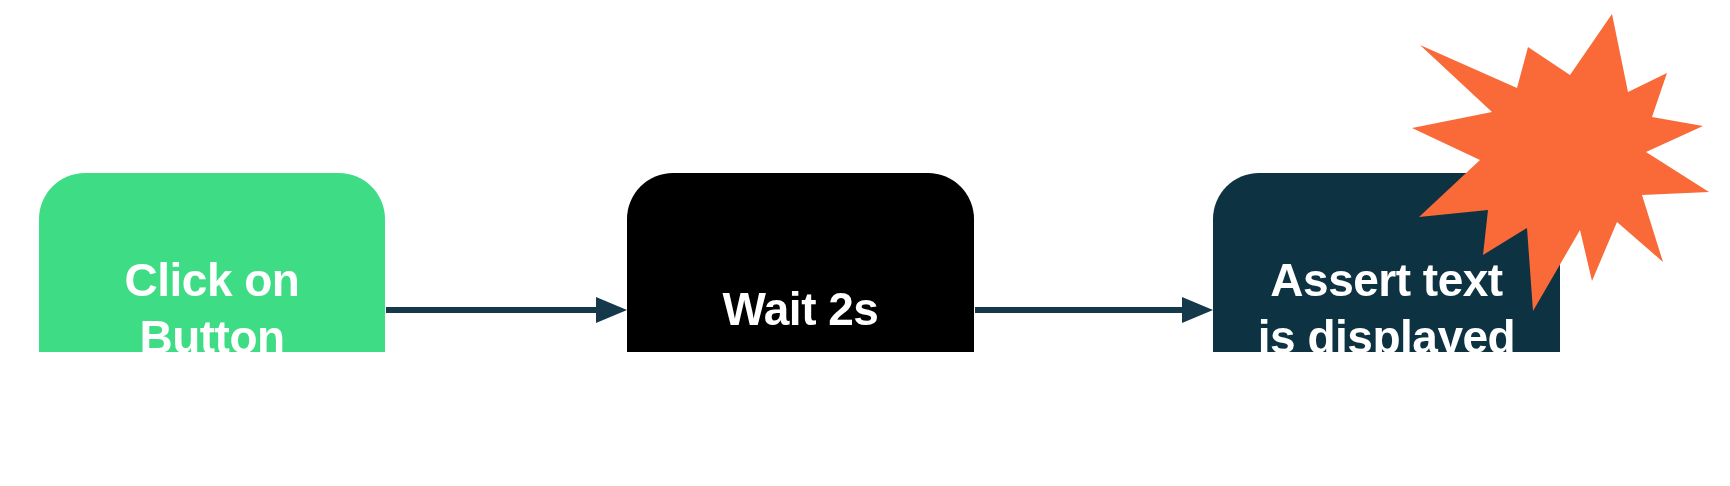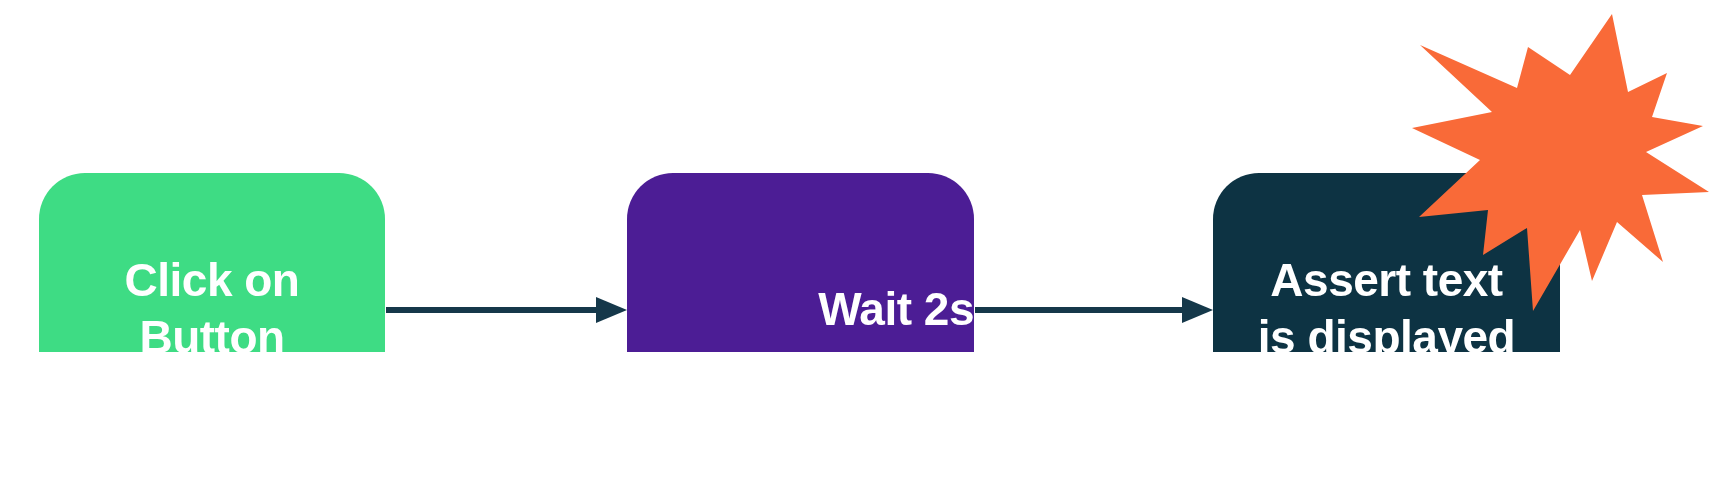--- a/index.html
+++ b/index.html
@@ -57,21 +57,21 @@
       <line x1="975" y1="310" x2="1187" y2="310" stroke-width="6" stroke="#15384a"></line>
       <polygon points="1182,297 1213,310 1182,323" fill="#15384a"></polygon>
     </g>
   </svg>
 
   <div class="flow-node node-1" style="background: rgb(62, 220, 132);">
     <div class="label">Click on
 Button</div>
   </div>
 
-  <div class="flow-node node-2" style="background: #4c1d95; justify-content: flex-end;">
+  <div class="flow-node node-2" style="background: #000000;">
     <div class="label">Wait 2s</div>
   </div>
 
   <div class="flow-node node-3" style="background: rgb(13, 51, 67);">
     <div class="label">Assert text
 is displayed</div>
   </div>
 
   <svg class="layer layer-burst" viewBox="0 0 1730 486">
     <polygon points="1612,14 1628,92 1667,73 1652,117 1703,126 1646,152 1709,192 1642,195 1663,262 1617,222 1592,281 1580,230 1533,311 1527,228 1483,255 1488,210 1419,217 1480,160 1412,128 1492,112 1420,45 1517,88 1528,47 1570,75" fill="#f96a38">

